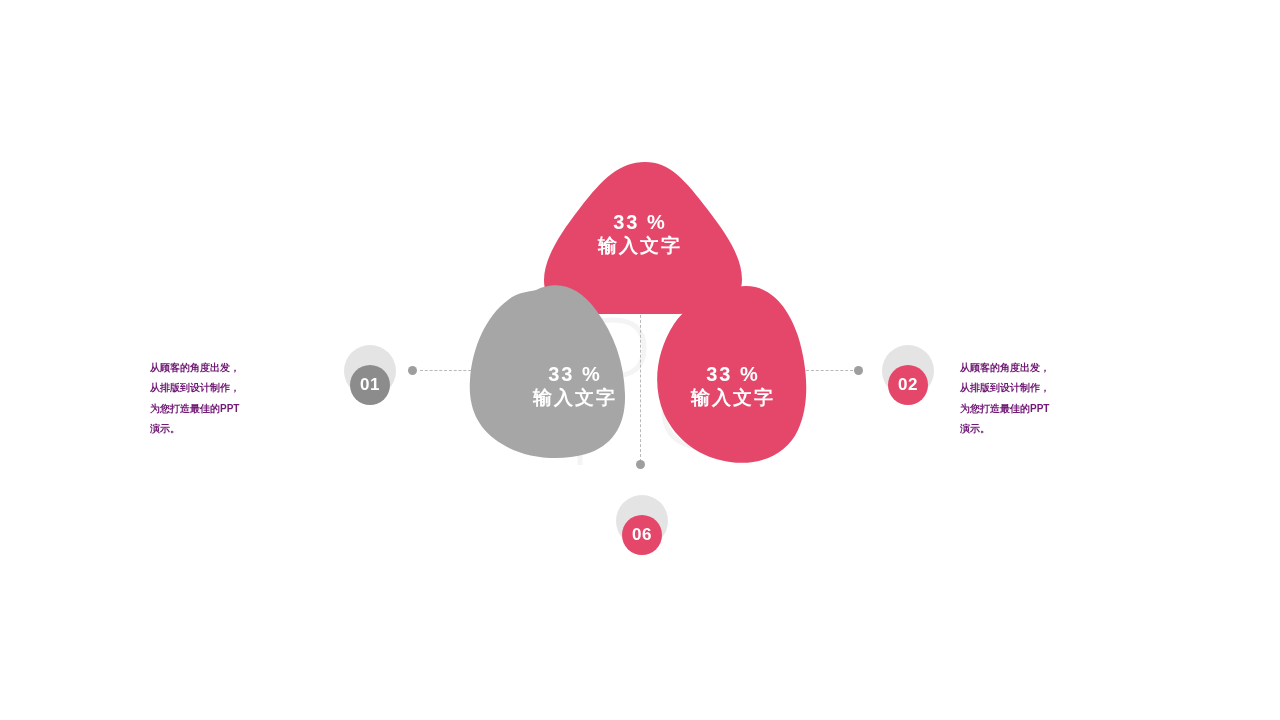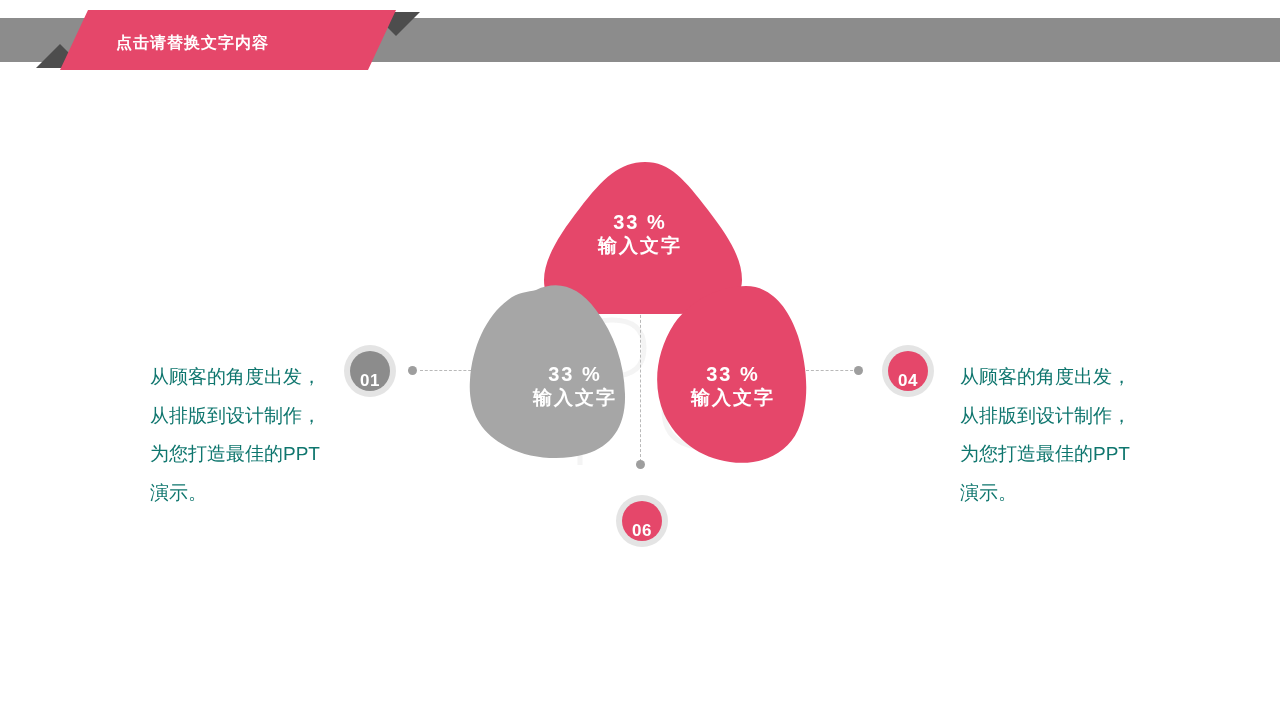--- a/index.html
+++ b/index.html
@@ -129,47 +129,48 @@
   .badge-ring {
     position: absolute;
     width: 52px;
     height: 52px;
     border-radius: 50%;
     background: #e4e4e4;
   }
   .badge-core {
     position: absolute;
     left: 6px;
-    top: 6px;
+    top: 20px;
     width: 40px;
     height: 40px;
     border-radius: 50%;
     display: flex;
-    align-items: flex-end;
+    align-items: center;
     justify-content: center;
   }
   .badge-core.gray { background: #8c8c8c; }
   .badge-core.pink { background: #e5476a; }
   .badge-num {
     font-size: 17px;
     font-weight: bold;
     color: #ffffff;
     letter-spacing: 0.5px;
   }
   #badge-01 { left: 344px; top: 345px; }
   #badge-02 { left: 882px; top: 345px; }
   #badge-03 { left: 616px; top: 495px; }
 
   
   .body-text {
     position: absolute;
-    color: #0f766e;
-    font-size: 19px;
+    color: #701a75;
+    font-size: 10px;
     line-height: 2.03;
     white-space: pre-line;
+    font-weight: bold;
   }
   #text-01 {
     left: 150px;
     top: 358px;
     width: 185px;
     text-align: left;
   }
   #text-02 {
     left: 960px;
     top: 358px;
@@ -181,34 +182,20 @@
     top: 567px;
     width: 225px;
     text-align: center;
   }
 </style>
 </head>
 <body>
 
 <div class="slide">
 
-  <div class="header">
-    <div class="header-band"></div>
-
-    <svg class="header-svg" width="1280" height="80" viewBox="0 0 1280 80">
-
-      <polygon points="372,12 420,12 396,36" fill="#4d4d4d"></polygon>
-
-      <polygon points="36,68 84,68 60,44" fill="#4d4d4d"></polygon>
-
-      <polygon points="88,10 396,10 368,70 60,70" fill="#e5476a"></polygon>
-    </svg>
-
-    <div class="header-title">点击请替换文字内容</div>
-  </div>
 
   <svg class="watermark" viewBox="0 0 220 190">
     <g fill="none" stroke="#dcdcdc" stroke-width="5">
       <path d="M20 175 L20 60 Q20 30 52 30 Q84 30 84 58 Q84 86 52 86 L20 86"></path>
       <path d="M104 120 Q104 66 150 66 Q196 66 196 112 Q196 158 150 158 Q104 158 104 120 Z"></path>
       <path d="M124 40 L150 12 L176 40"></path>
     </g>
   </svg>
 
   <div class="connector">
@@ -275,21 +262,21 @@
   <div class="badge" id="badge-01">
     <div class="badge-ring"></div>
     <div class="badge-core gray">
       <span class="badge-num">01</span>
     </div>
   </div>
 
   <div class="badge" id="badge-02">
     <div class="badge-ring"></div>
     <div class="badge-core pink">
-      <span class="badge-num">04</span>
+      <span class="badge-num">02</span>
     </div>
   </div>
 
   <div class="badge" id="badge-03">
     <div class="badge-ring"></div>
     <div class="badge-core pink">
       <span class="badge-num">06</span>
     </div>
   </div>
 

